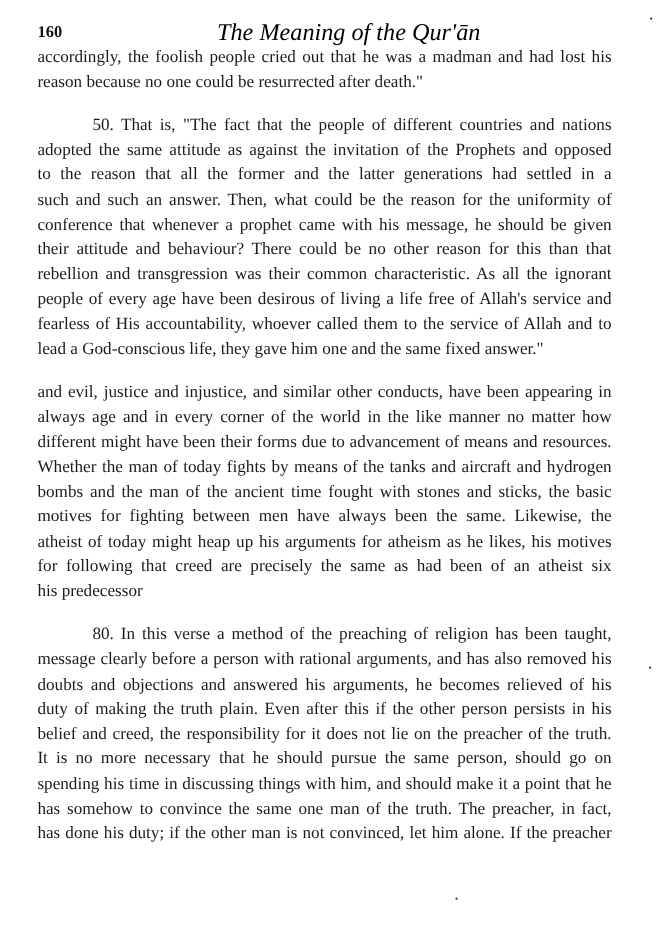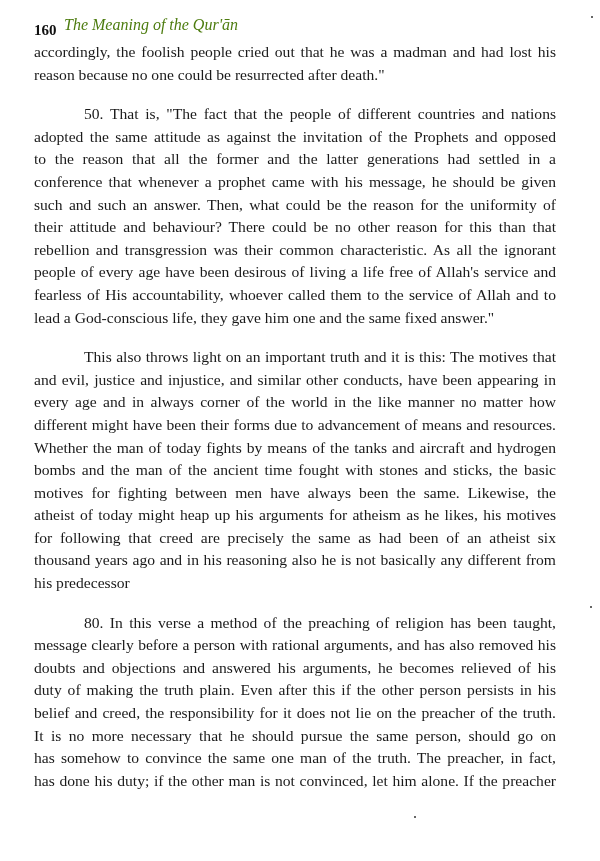--- a/index.html
+++ b/index.html
@@ -11,22 +11,22 @@
       position: relative;
     }
     .header {
       position: absolute; top: 16px; left: 34px; right: 30px; height: 24px;
     }
     .page-num {
       position: absolute; left: 0; top: 6px;
       font-size: 15px; font-weight: bold; color: #111;
     }
     .running-title {
-      position: absolute; left: 0; right: 0; top: 0; text-align: left;
-      font-style: italic; font-size: 16px; color: #4d7c0f;
+      position: absolute; left: 0; right: 0; top: 0; text-align: center;
+      font-style: italic; font-size: 22px; color: #000000;
       padding-left: 30px;
     }
     .body-text {
       position: absolute; top: 41px; left: 34px; width: 522px;
       font-size: 15.6px; line-height: 22.6px;
     }
     .line {
       display: block; white-space: nowrap; text-align: justify;
       text-align-last: justify; height: 22.6px;
     }
@@ -49,52 +49,51 @@
   <div>
     <span class="line">accordingly, the foolish people cried out that he was a madman and had lost his</span>
     <span class="line last">reason because no one could be resurrected after death."</span>
   </div>
   <div class="para-gap"></div>
 
   <div>
     <span class="line indent">50. That is, "The fact that the people of different countries and nations</span>
     <span class="line">adopted the same attitude as against the invitation of the Prophets and opposed</span>
     <span class="line">to the reason that all the former and the latter generations had settled in a</span>
+    <span class="line">such and such an answer. Then, what could be the reason for the uniformity of</span>
     <span class="line">conference that whenever a prophet came with his message, he should be given</span>
-    <span class="line">such and such an answer. Then, what could be the reason for the uniformity of</span>
     <span class="line">their attitude and behaviour? There could be no other reason for this than that</span>
     <span class="line">rebellion and transgression was their common characteristic. As all the ignorant</span>
     <span class="line">people of every age have been desirous of living a life free of Allah's service and</span>
     <span class="line">fearless of His accountability, whoever called them to the service of Allah and to</span>
     <span class="line last">lead a God-conscious life, they gave him one and the same fixed answer."</span>
   </div>
   <div class="para-gap"></div>
 
   <div>
-    <span class="line indent">This also throws light on an important truth and it is this: The motives that</span>
     <span class="line">and evil, justice and injustice, and similar other conducts, have been appearing in</span>
-    <span class="line">every age and in always corner of the world in the like manner no matter how</span>
+    <span class="line">always age and in every corner of the world in the like manner no matter how</span>
     <span class="line">different might have been their forms due to advancement of means and resources.</span>
     <span class="line">Whether the man of today fights by means of the tanks and aircraft and hydrogen</span>
     <span class="line">bombs and the man of the ancient time fought with stones and sticks, the basic</span>
     <span class="line">motives for fighting between men have always been the same. Likewise, the</span>
     <span class="line">atheist of today might heap up his arguments for atheism as he likes, his motives</span>
     <span class="line">for following that creed are precisely the same as had been of an atheist six</span>
-    <span class="line">thousand years ago and in his reasoning also he is not basically any different from</span>
     <span class="line last">his predecessor</span>
   </div>
   <div class="para-gap"></div>
 
   <div>
     <span class="line indent">80. In this verse a method of the preaching of religion has been taught,</span>
     <span class="line">message clearly before a person with rational arguments, and has also removed his</span>
     <span class="line">doubts and objections and answered his arguments, he becomes relieved of his</span>
     <span class="line">duty of making the truth plain. Even after this if the other person persists in his</span>
     <span class="line">belief and creed, the responsibility for it does not lie on the preacher of the truth.</span>
     <span class="line">It is no more necessary that he should pursue the same person, should go on</span>
+    <span class="line">spending his time in discussing things with him, and should make it a point that he</span>
     <span class="line">has somehow to convince the same one man of the truth. The preacher, in fact,</span>
     <span class="line">has done his duty; if the other man is not convinced, let him alone. If the preacher</span>
 
   </div>
 </div>
 
 <span class="speck" style="left:591px; top:16px;"></span>
 <span class="speck" style="left:590px; top:606px;"></span>
 <span class="speck" style="left:414px; top:816px;"></span>
 

